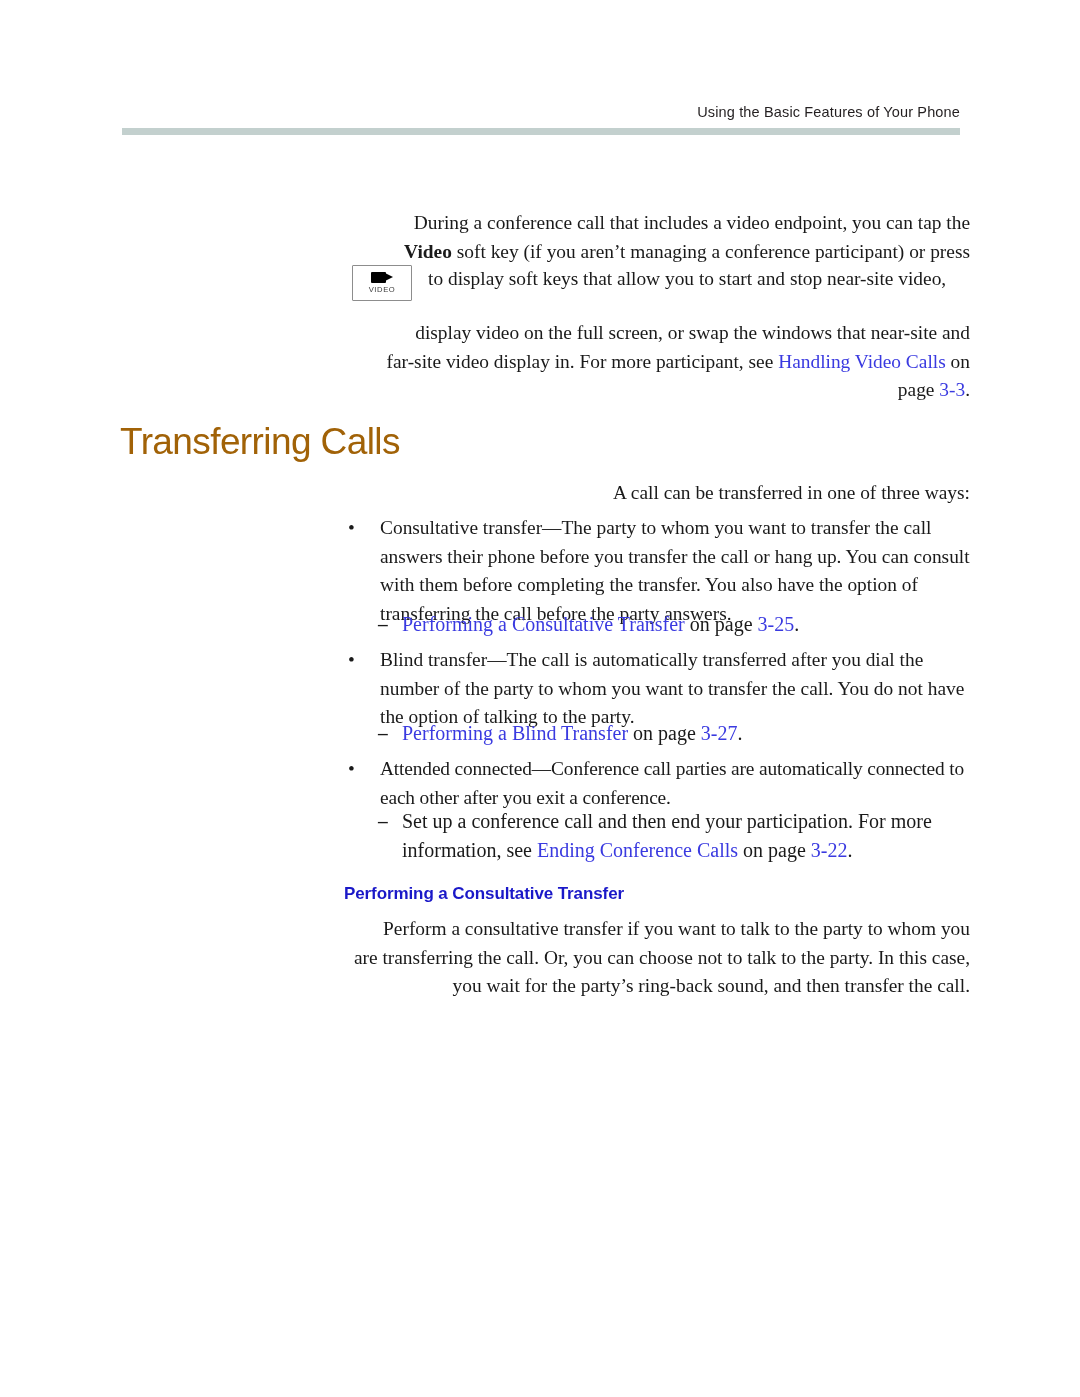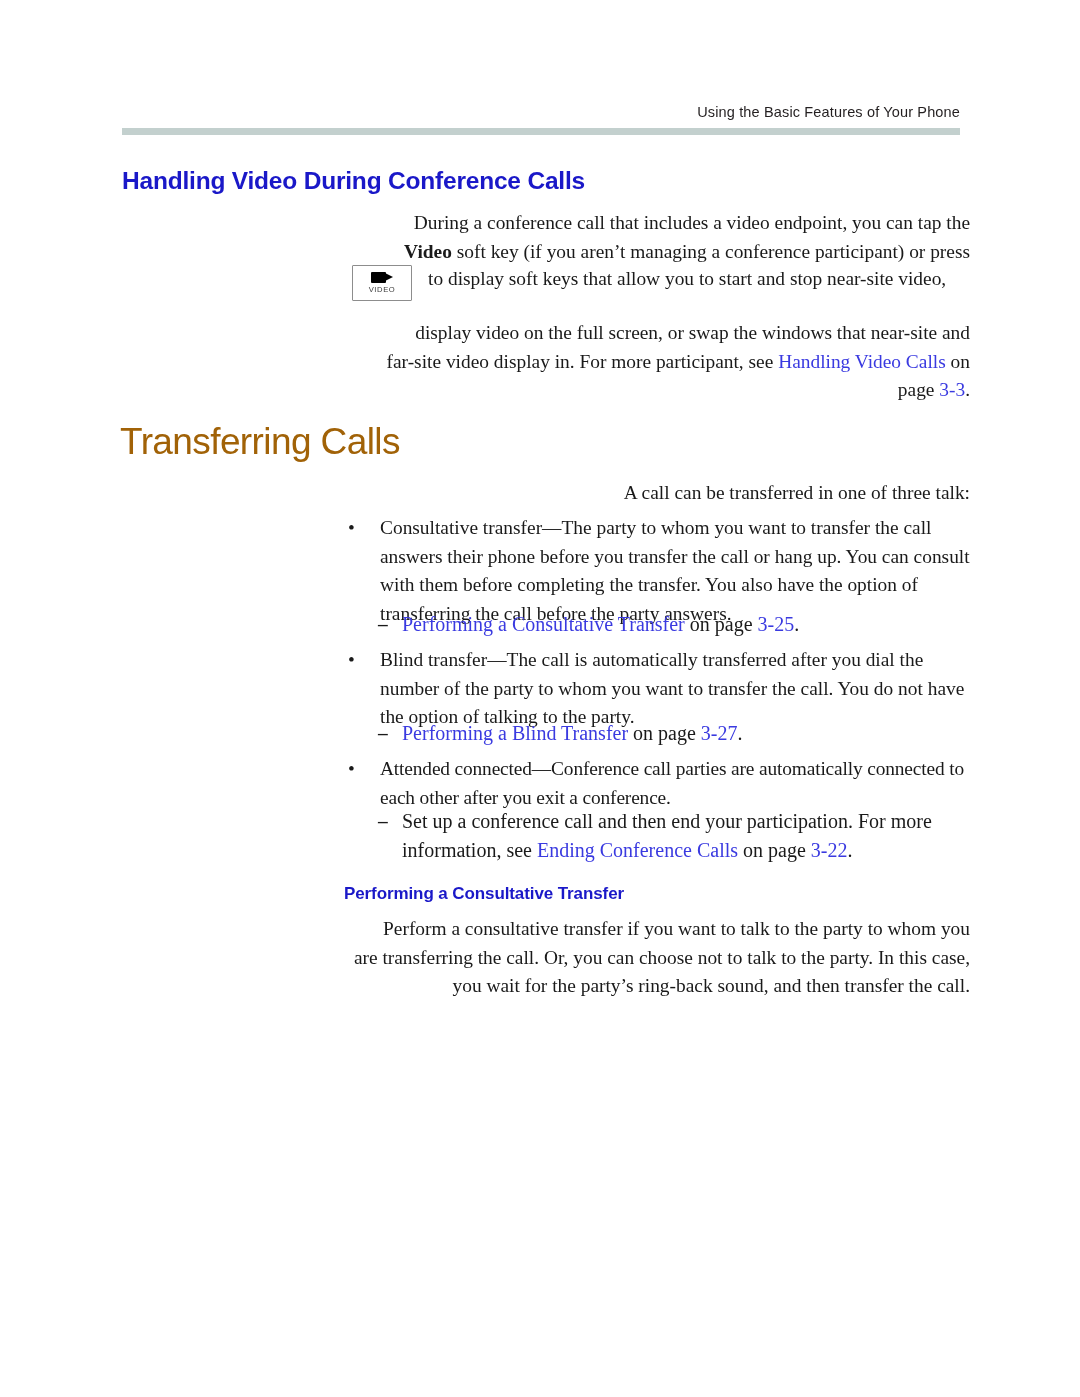--- a/index.html
+++ b/index.html
@@ -218,21 +218,20 @@
   .page-number span { padding-left: 760px; }
 </style>
 </head>
 <body>
 
 <div class="page">
 
   <div class="running-header">Using the Basic Features of Your Phone</div>
   <div class="header-rule"></div>
 
-  <div class="h2-heading">Handling Video During Conference Calls</div>
 
   <div class="body-block" style="top:209px;">
     <p><span>During a conference call that includes a video endpoint, you can tap the</span></p>
     <p><b class="inline-bold">Video</b><span> soft key (if you aren’t managing a conference participant) or press</span></p>
   </div>
 
   <div class="video-key">
     <div class="cam-icon">
       <div class="cam-body"></div>
       <div class="cam-lens"></div>
@@ -243,21 +242,21 @@
 
   <div class="body-block" style="top:319px;">
     <p><span>display video on the full screen, or swap the windows that near-site and</span></p>
     <p><span>far-site video display in. For more participant, see </span><a class="xref" href="#" style="text-decoration:none;">Handling Video Calls</a><span> on</span></p>
     <p><span>page </span><a class="xref" href="#" style="text-decoration:none;">3-3</a><span>.</span></p>
   </div>
 
   <div class="h1-heading">Transferring Calls</div>
 
   <div class="body-block" style="top:479px;">
-    <p>A call can be transferred in one of three talk:</p>
+    <p>A call can be transferred in one of three ways:</p>
   </div>
 
   <div class="bullet-item" style="top:514px;">
     <div class="marker">•</div>
     <div class="content"><span>Consultative transfer</span><span>—</span><span>The party to whom you want to transfer the call answers their phone before you transfer the call or hang up. You can consult with them before completing the transfer. You also have the option of transferring the call before the party answers.</span></div>
   </div>
 
   <div class="dash-item" style="top:610px;">
     <div class="marker">–</div>
     <div class="content"><a class="xref" href="#" style="text-decoration:none;">Performing a Consultative Transfer</a><span> on page </span><a class="xref" href="#" style="text-decoration:none;">3-25</a><span>.</span></div>

